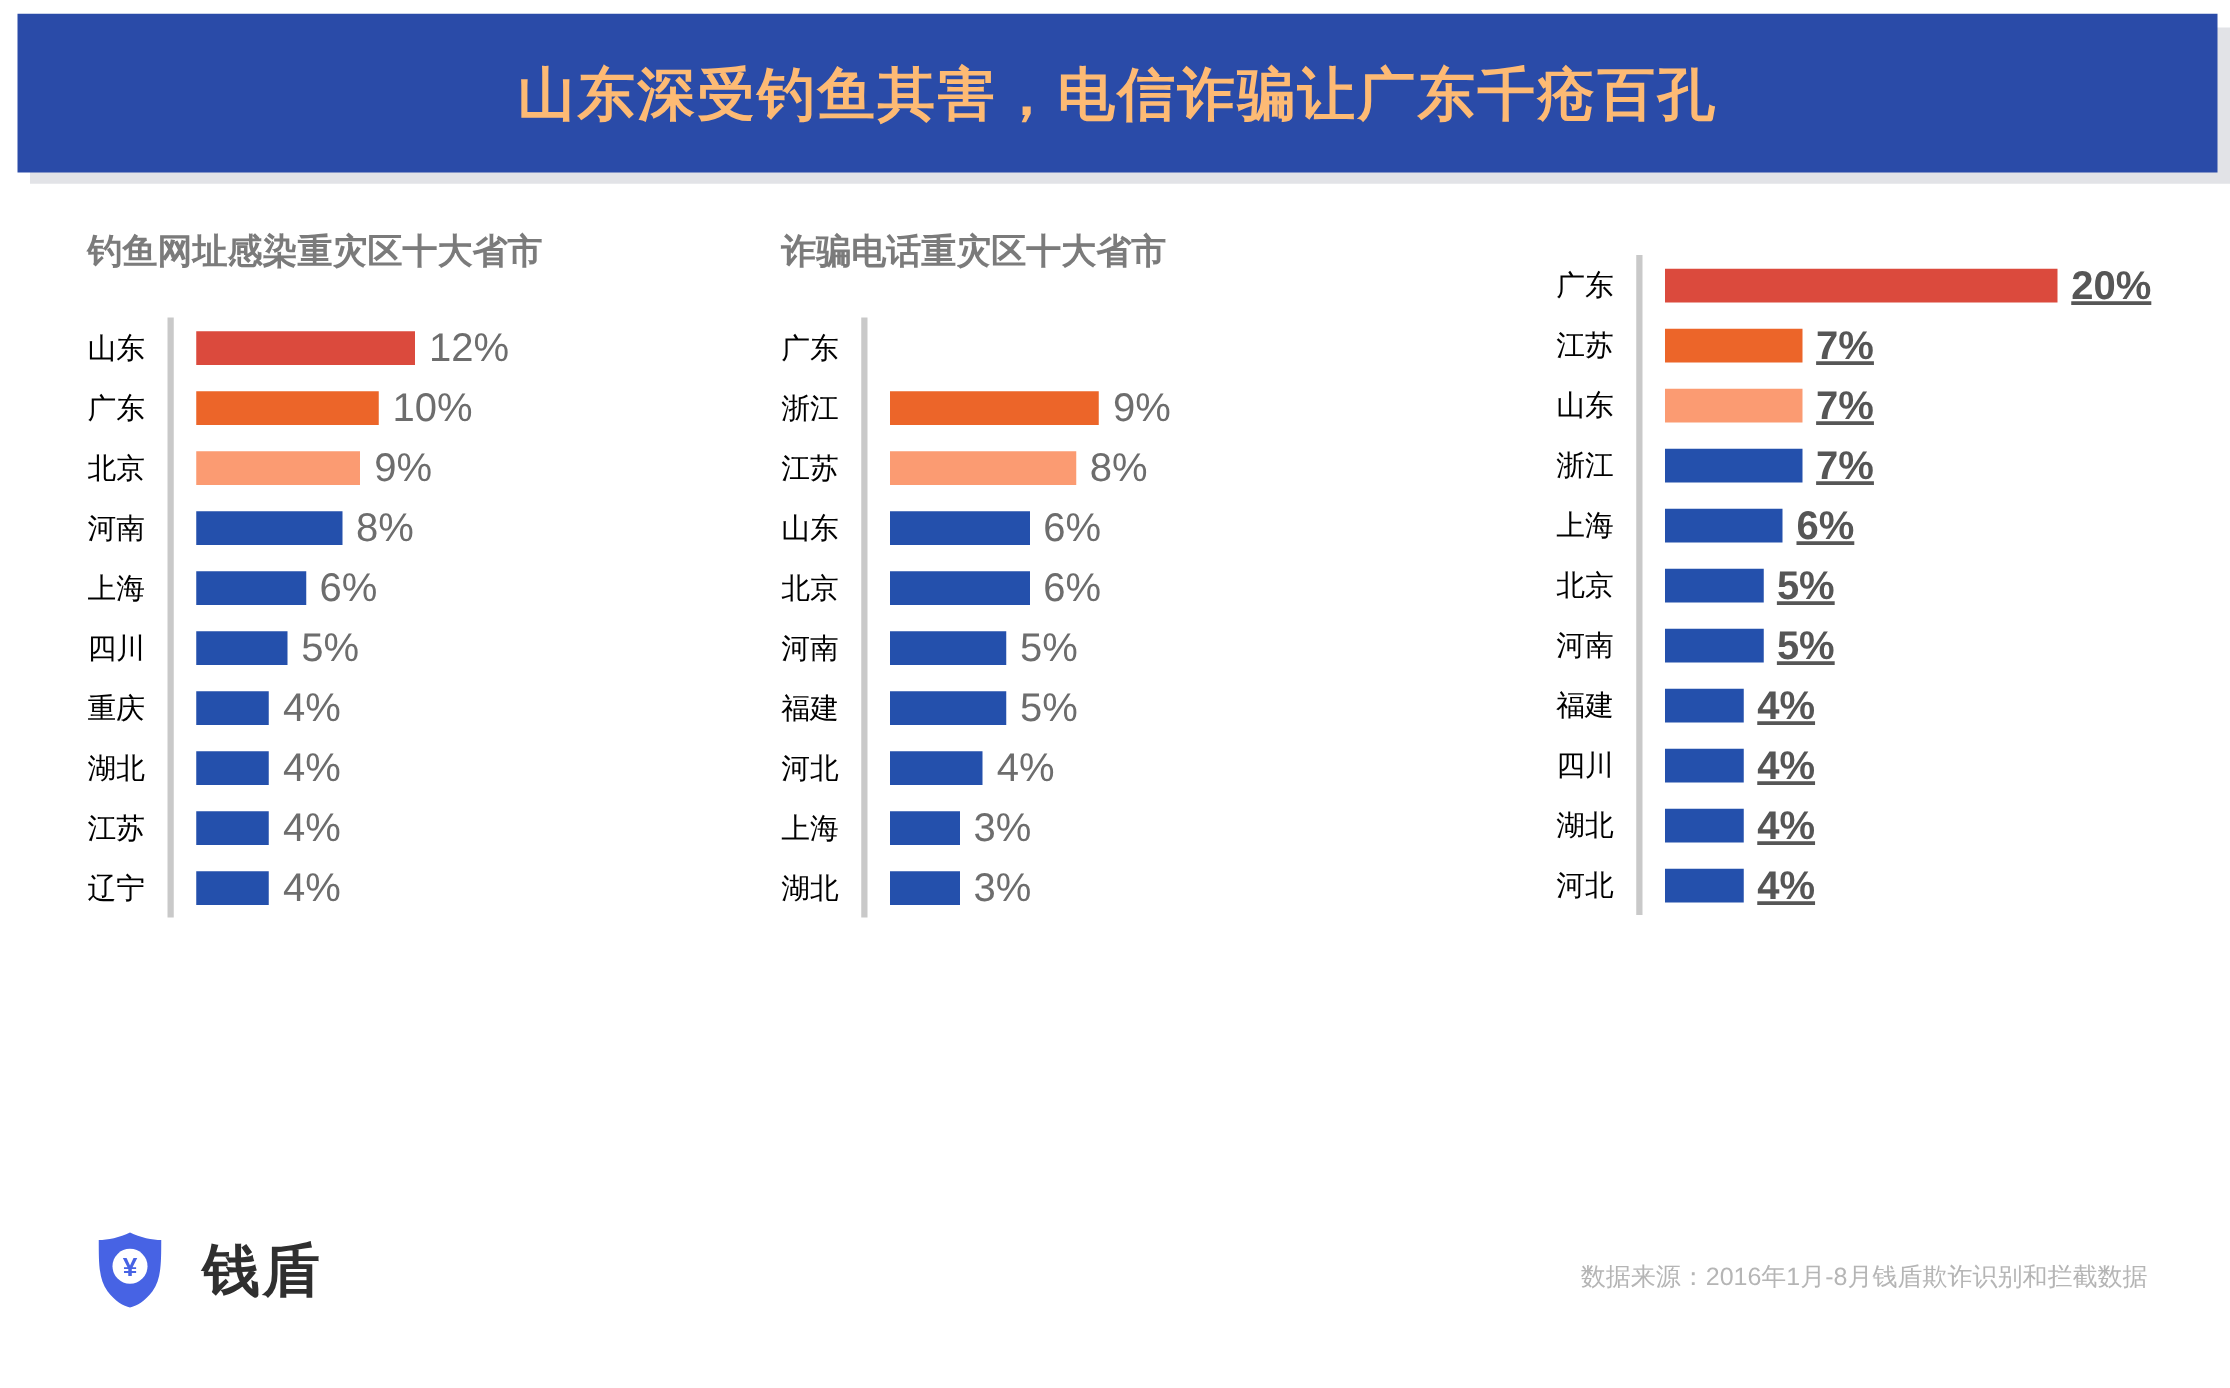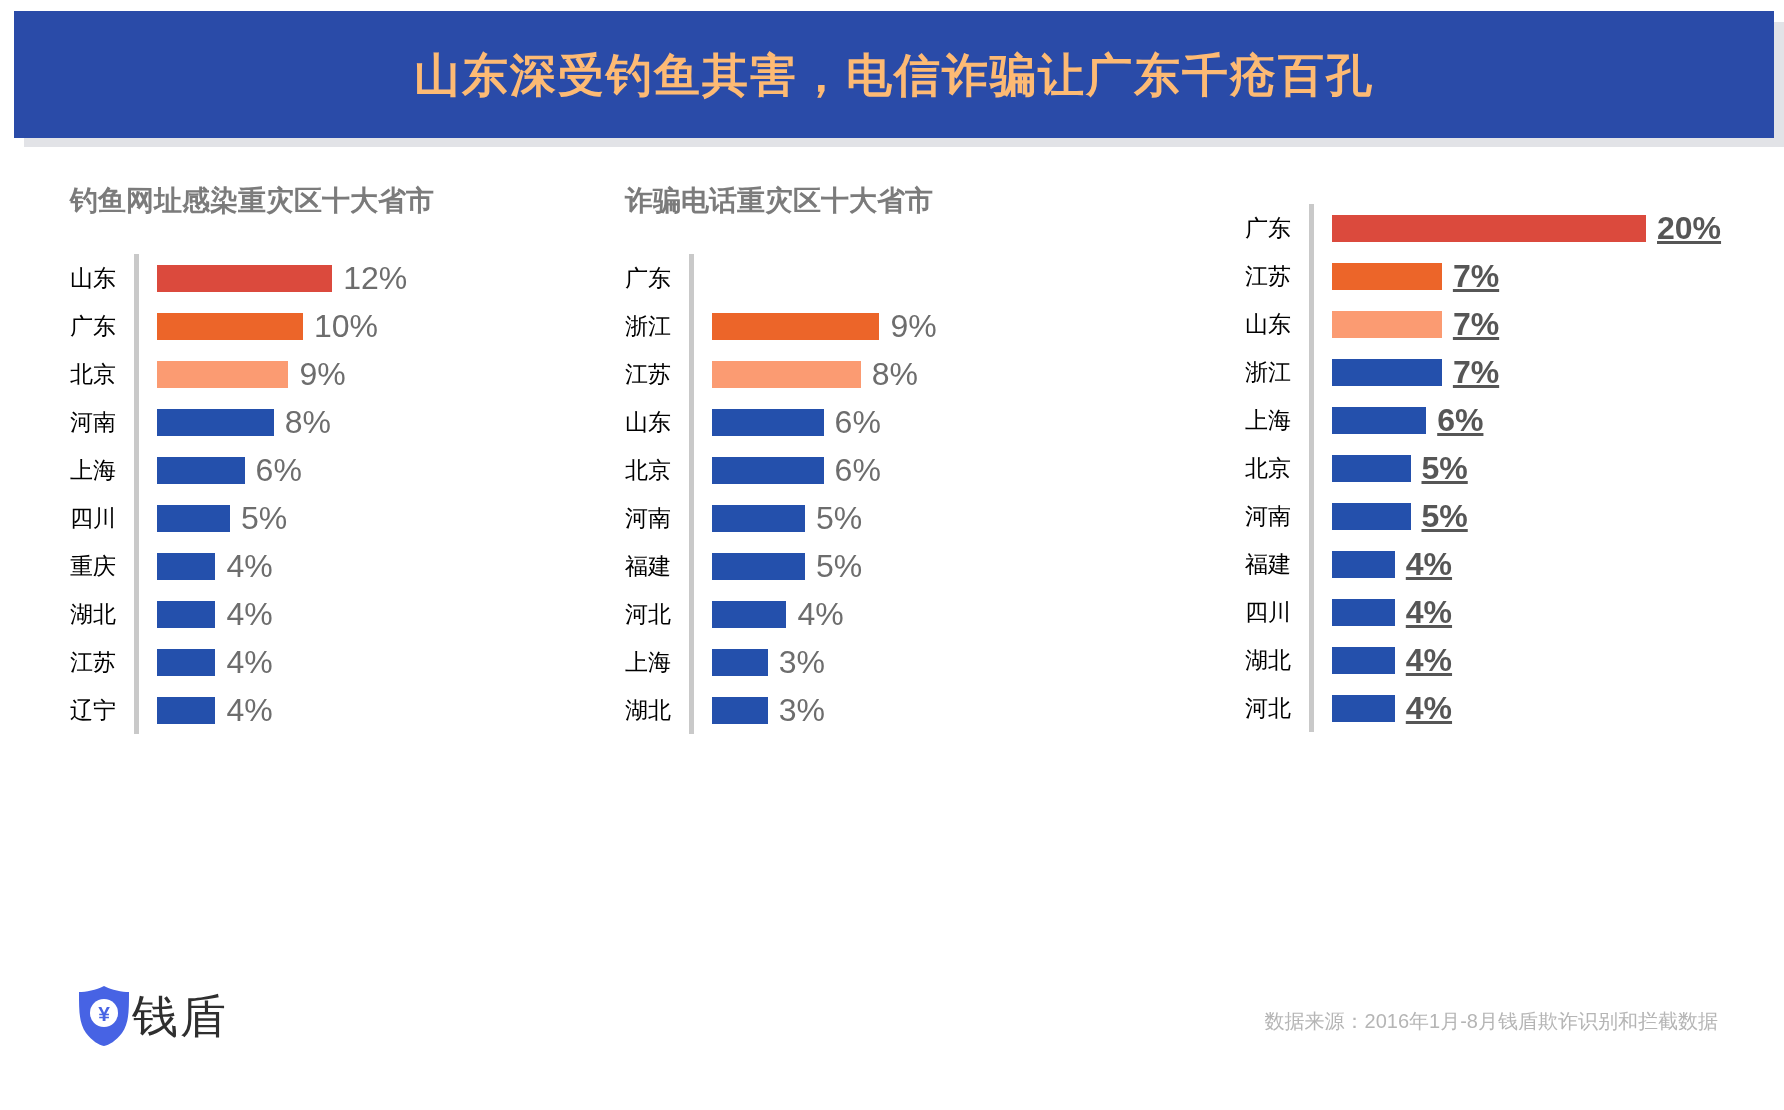--- a/index.html
+++ b/index.html
@@ -137,23 +137,23 @@
   #logo-group {
     position: absolute;
     left: 76px;
     top: 25px;
     display: flex;
     align-items: center;
   }
   #logo-mark { width: 56px; height: 62px; flex: 0 0 56px; }
   #logo-text {
     font-size: 46px;
-    font-weight: normal;
+    font-weight: bold;
     color: #2f2f2f;
-    margin-left: 0;
+    margin-left: 30px;
     letter-spacing: 2px;
     line-height: 1;
   }
   #source-note {
     position: absolute;
     right: 66px;
     top: 48px;
     font-size: 20px;
     color: #b5b5b5;
     white-space: nowrap;

